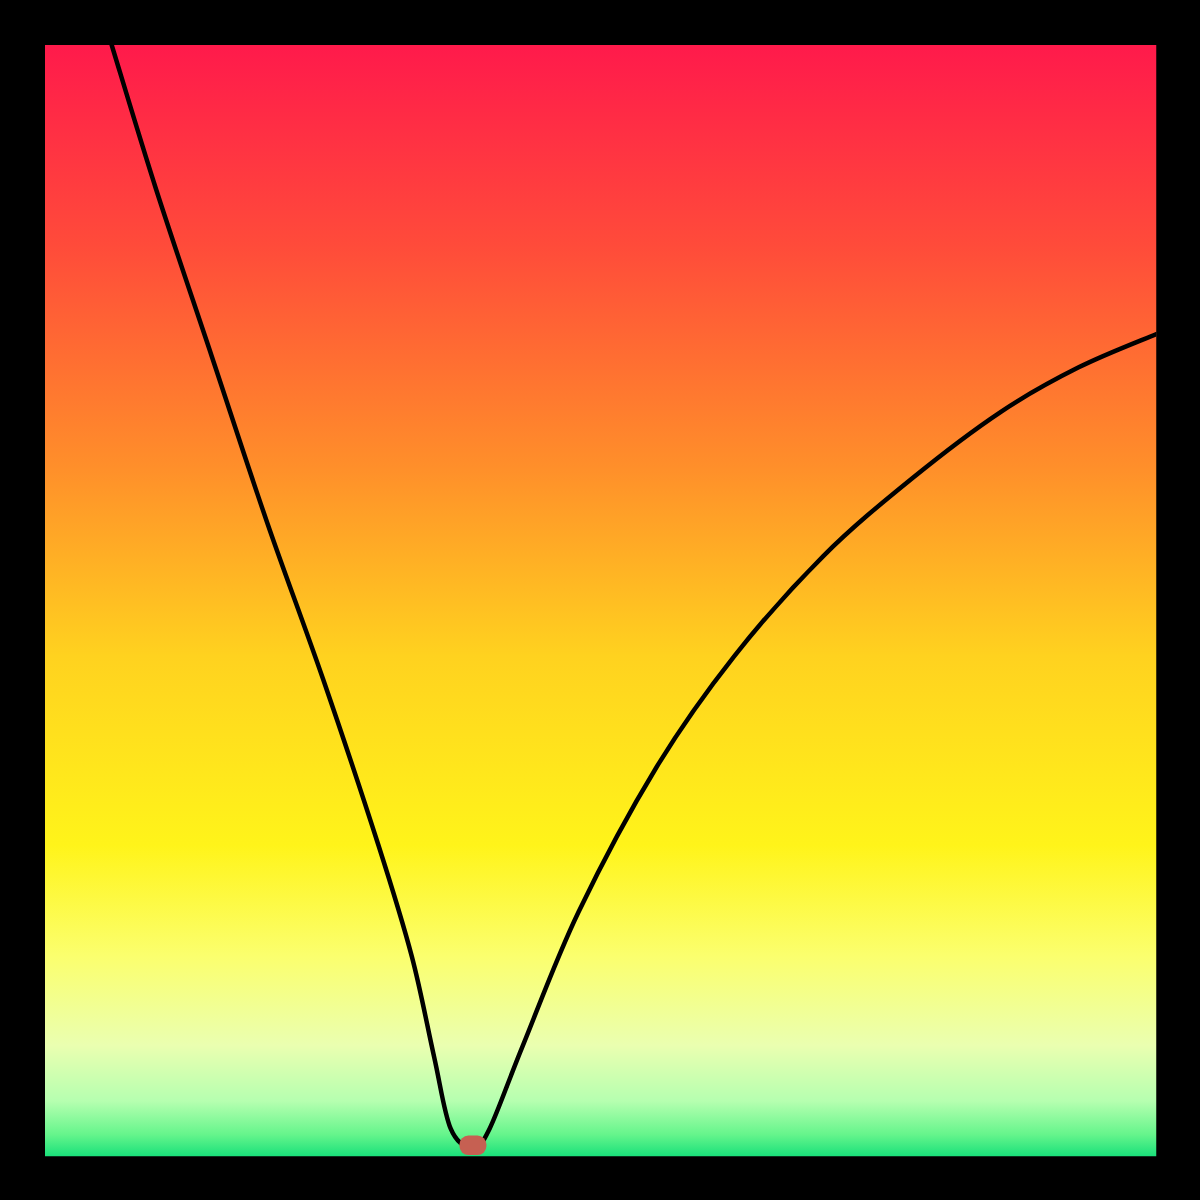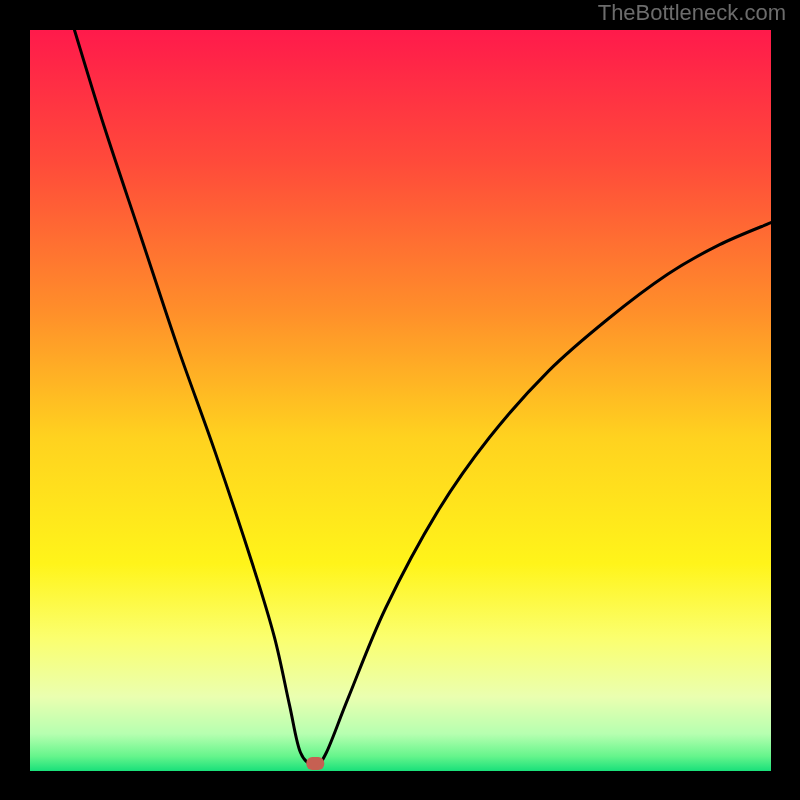--- a/index.html
+++ b/index.html
@@ -39,21 +39,20 @@
     user-select: none;
   }
   .marker-dot {
     fill: #c66052;
   }
 </style>
 </head>
 <body>
 
 <div class="outer">
-  <div class="watermark">TheBottleneck.com</div>
   <div class="plot">
     <svg id="chart-svg" width="741" height="741" viewBox="0 0 741 741">
       <defs>
         <linearGradient id="bg-grad" x1="0" y1="0" x2="0" y2="1">
             <stop offset="0%" stop-color="#ff1a4b"></stop>
             <stop offset="18%" stop-color="#ff4b3a"></stop>
             <stop offset="38%" stop-color="#ff8f2a"></stop>
             <stop offset="55.00000000000001%" stop-color="#ffd21f"></stop>
             <stop offset="72%" stop-color="#fff41a"></stop>
             <stop offset="82%" stop-color="#fbff6e"></stop>

